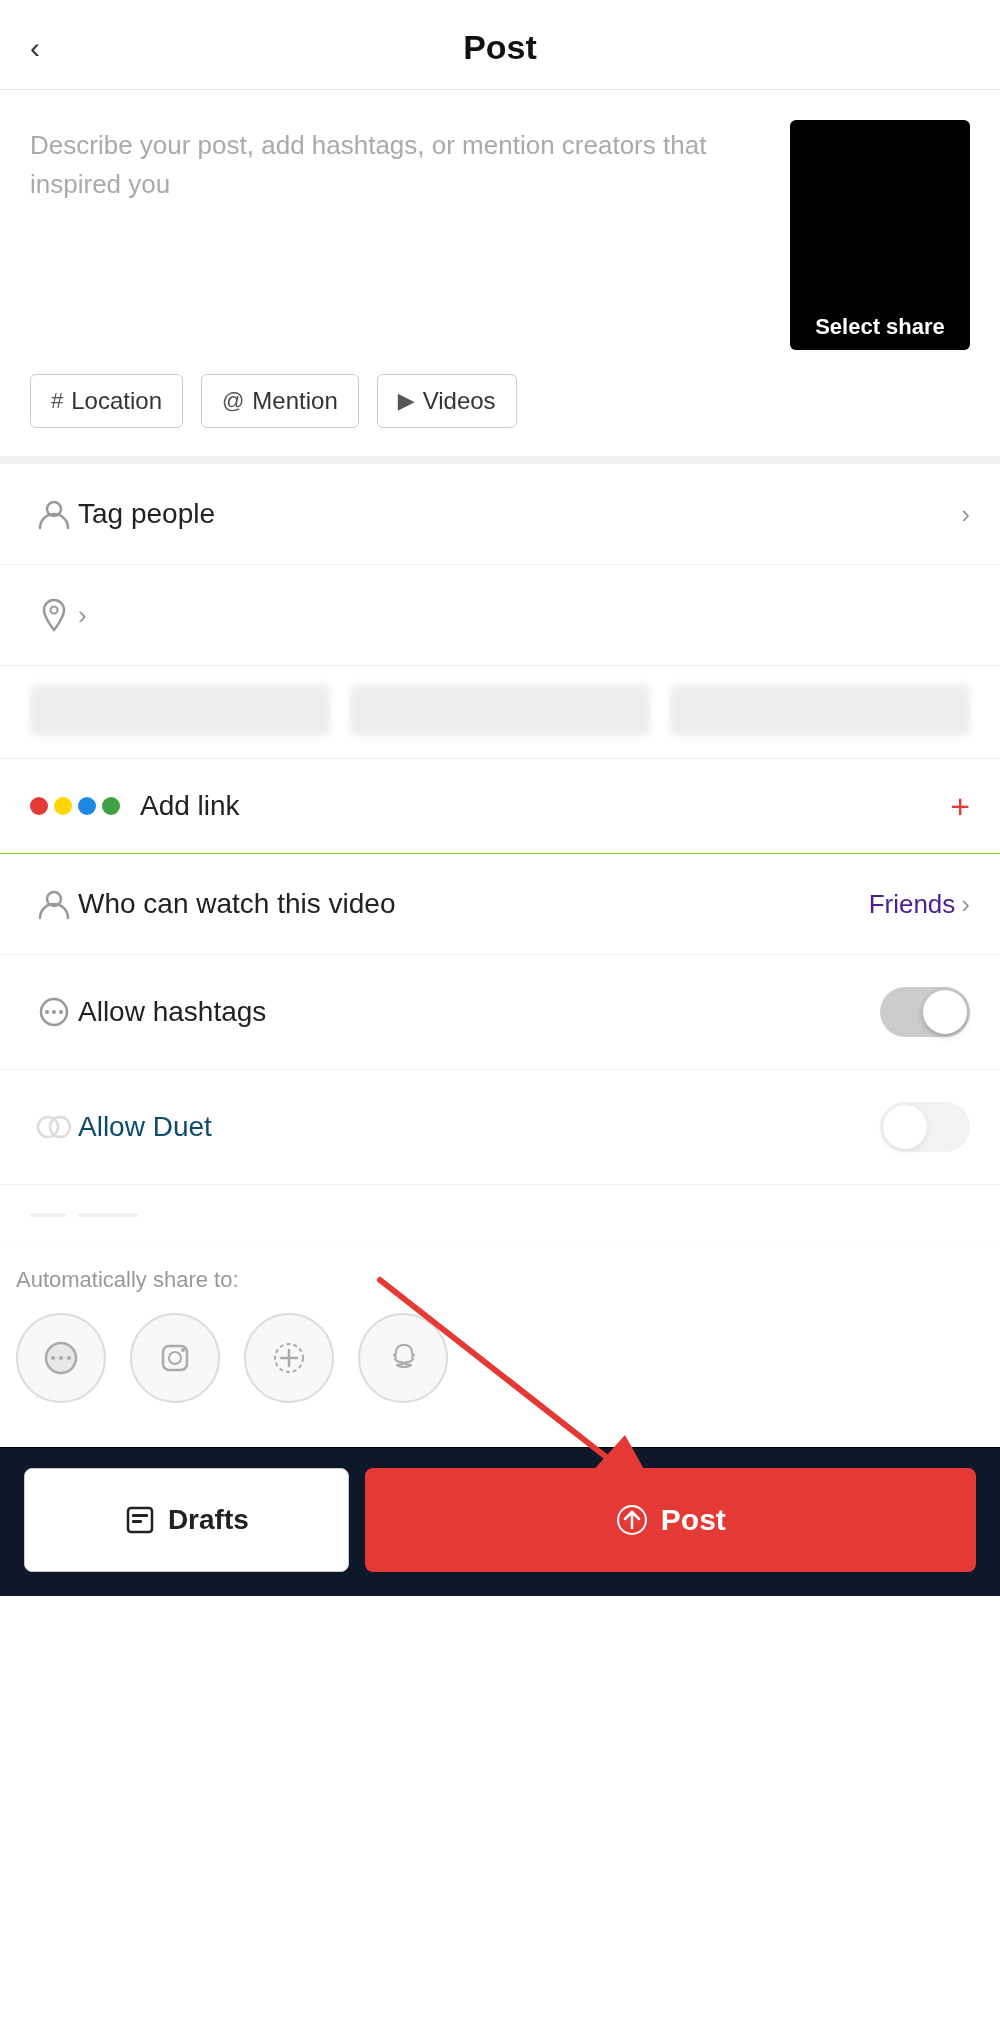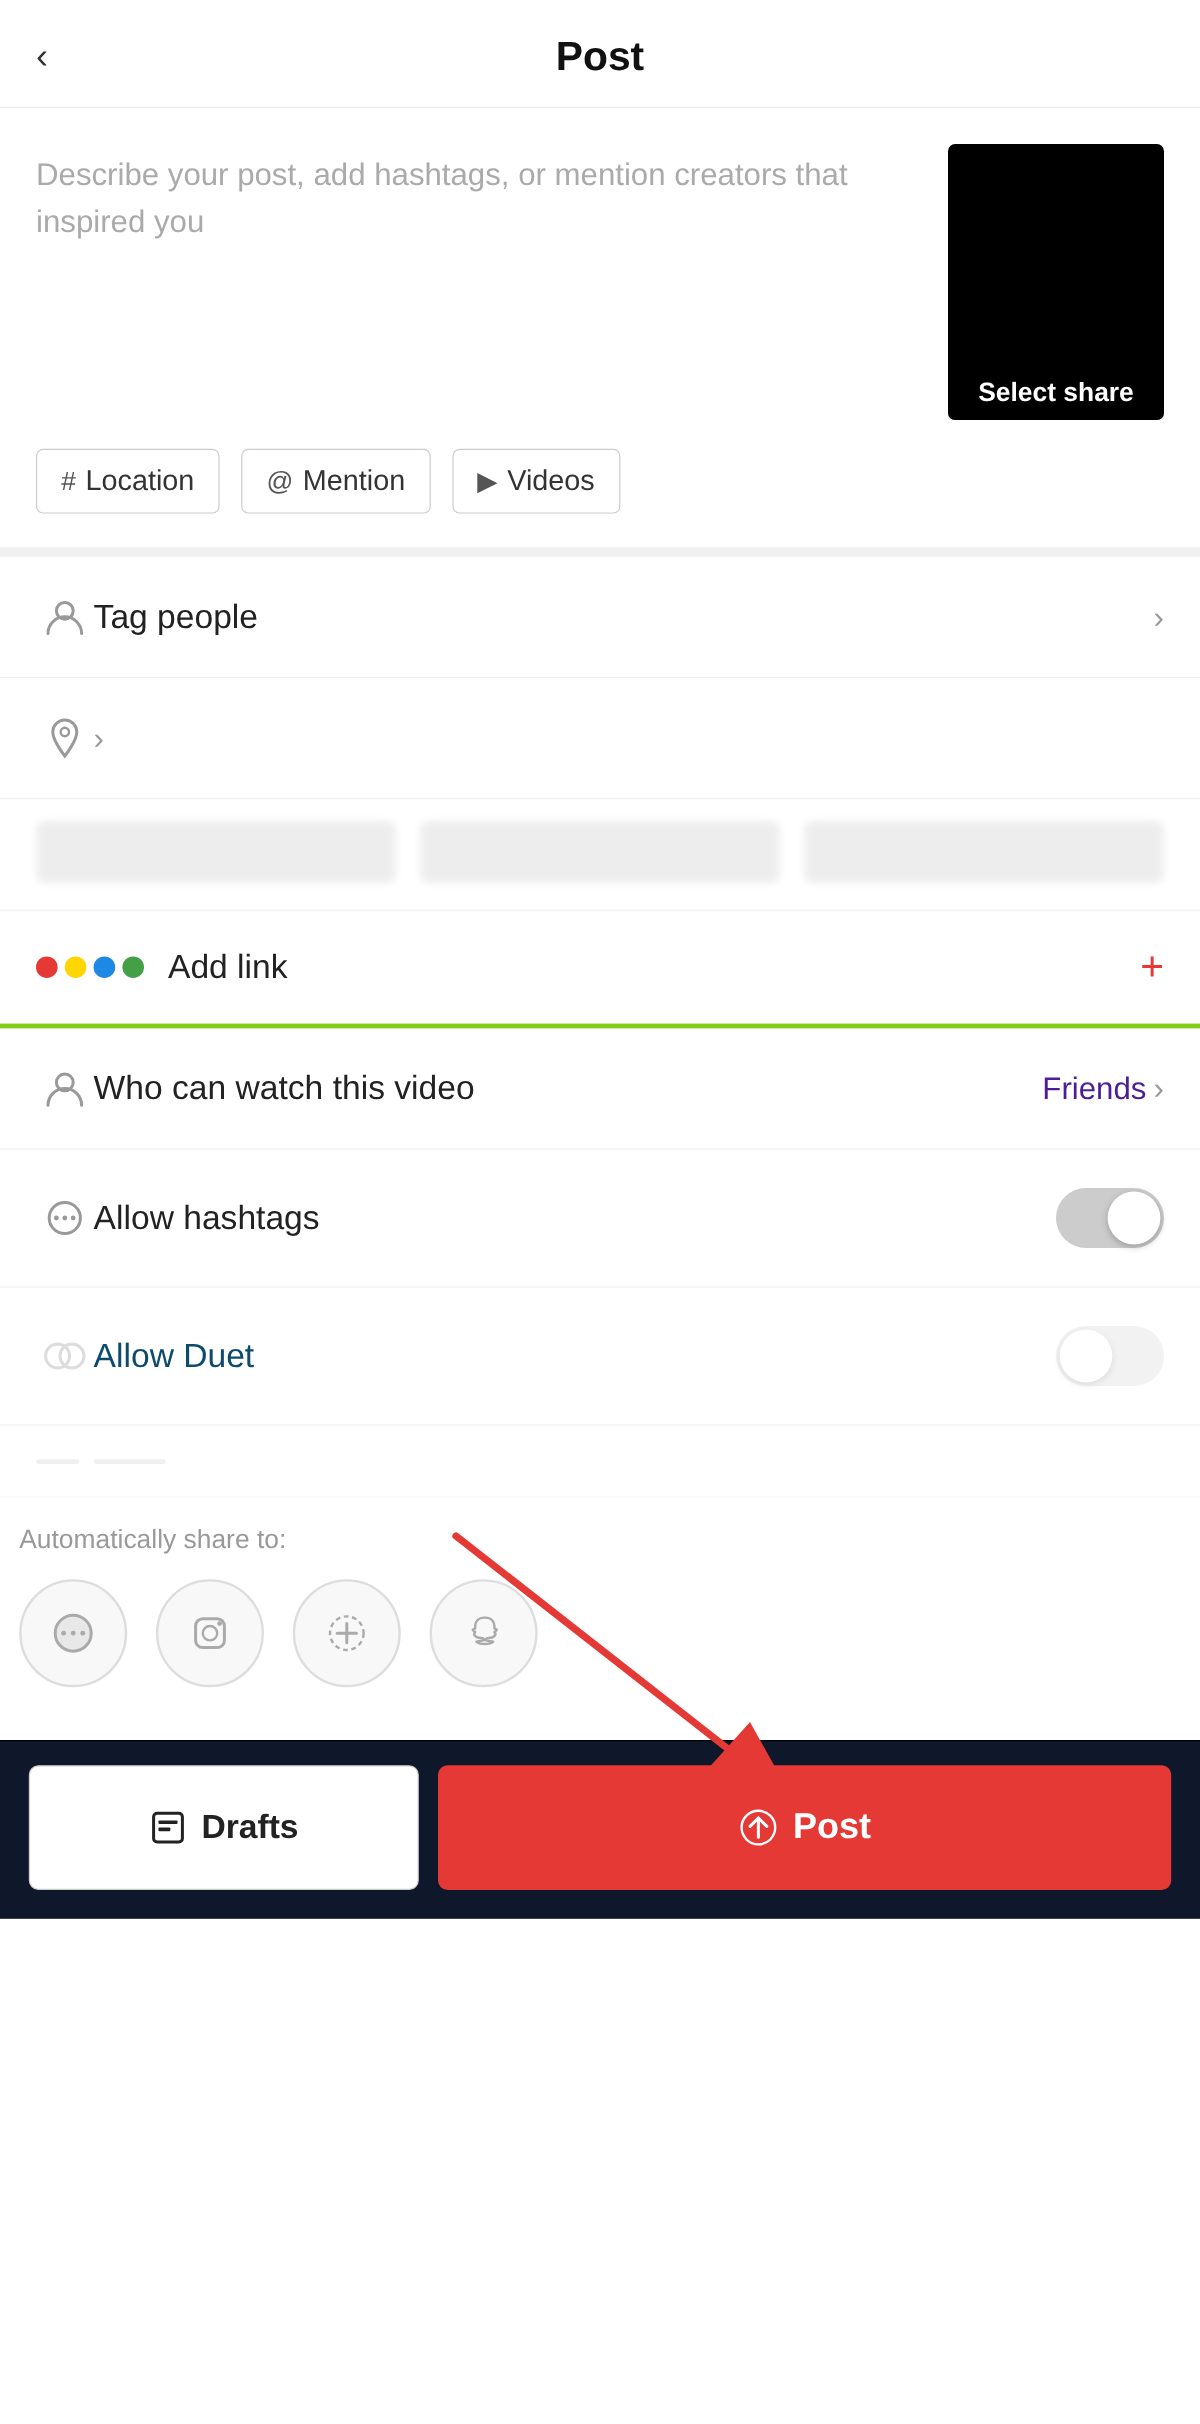--- a/index.html
+++ b/index.html
@@ -158,21 +158,21 @@
       border-radius: 8px;
       filter: blur(3px);
       opacity: 0.5;
     }
 
     
     .add-link-row {
       display: flex;
       align-items: center;
       padding: 30px 30px;
-      border-bottom: 4px solid #84cc16;
+      border-bottom: 1px solid #84cc16;
     }
     .add-link-dots {
       display: flex;
       gap: 6px;
       margin-right: 20px;
     }
     .dot {
       width: 18px;
       height: 18px;
       border-radius: 50%;

